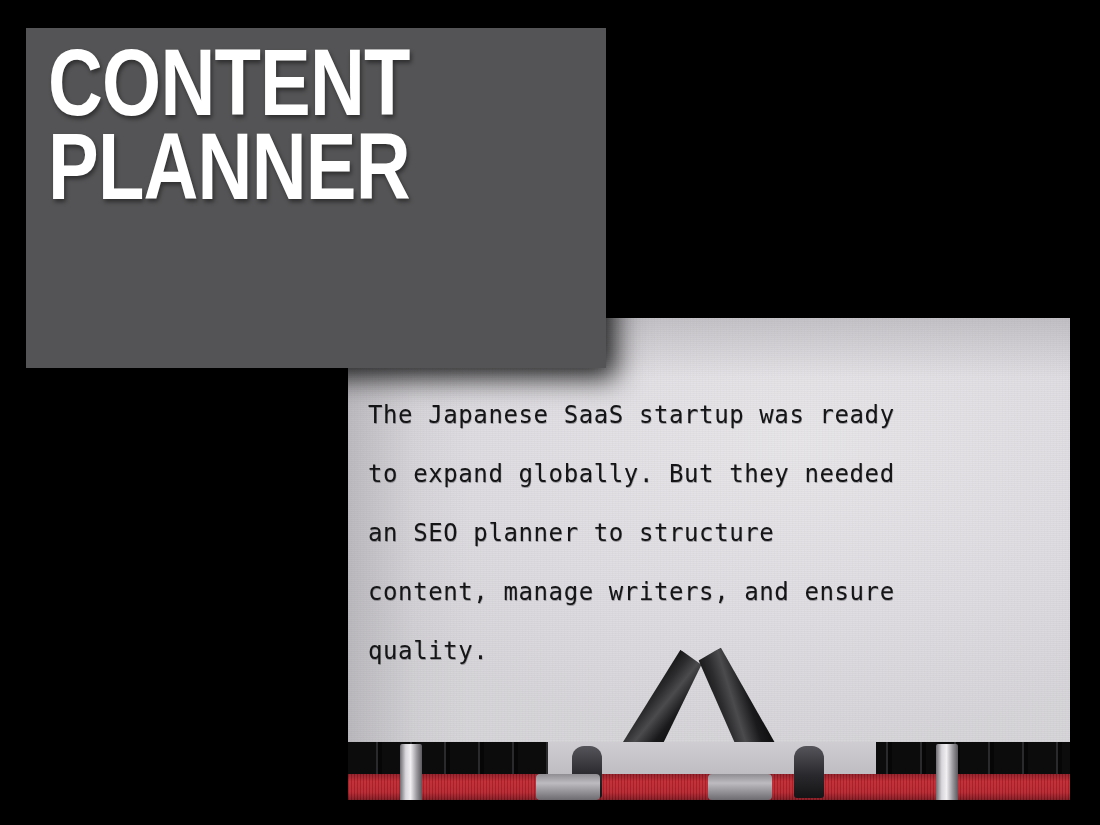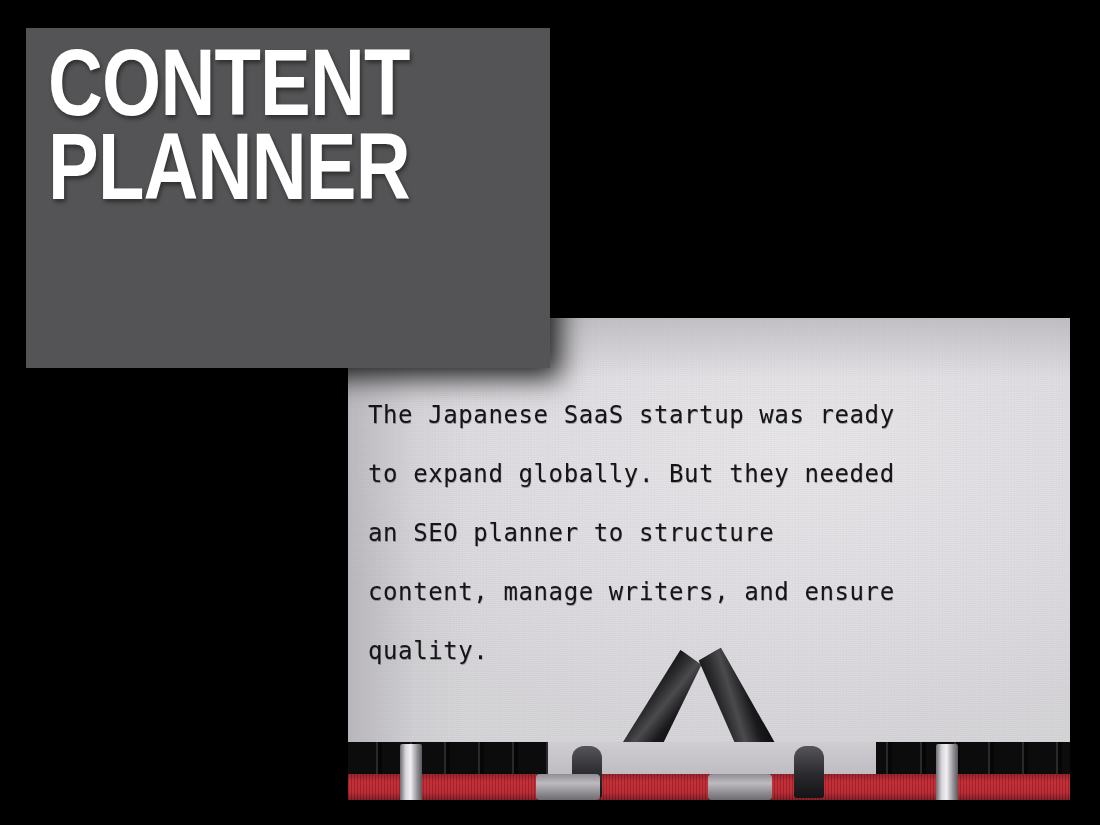--- a/index.html
+++ b/index.html
@@ -173,21 +173,21 @@
     border-radius: 4px;
   }
   .knob.a { left: 188px; }
   .knob.b { left: 360px; }
 
   
   .title-card {
     position: absolute;
     left: 26px;
     top: 28px;
-    width: 524px;
+    width: 580px;
     height: 340px;
     background: #545456;
     box-shadow: 10px 10px 26px rgba(0,0,0,0.85);
   }
   .title-lines {
     position: absolute;
     left: 22px;
     top: 12px;
     width: 630px;
   }

